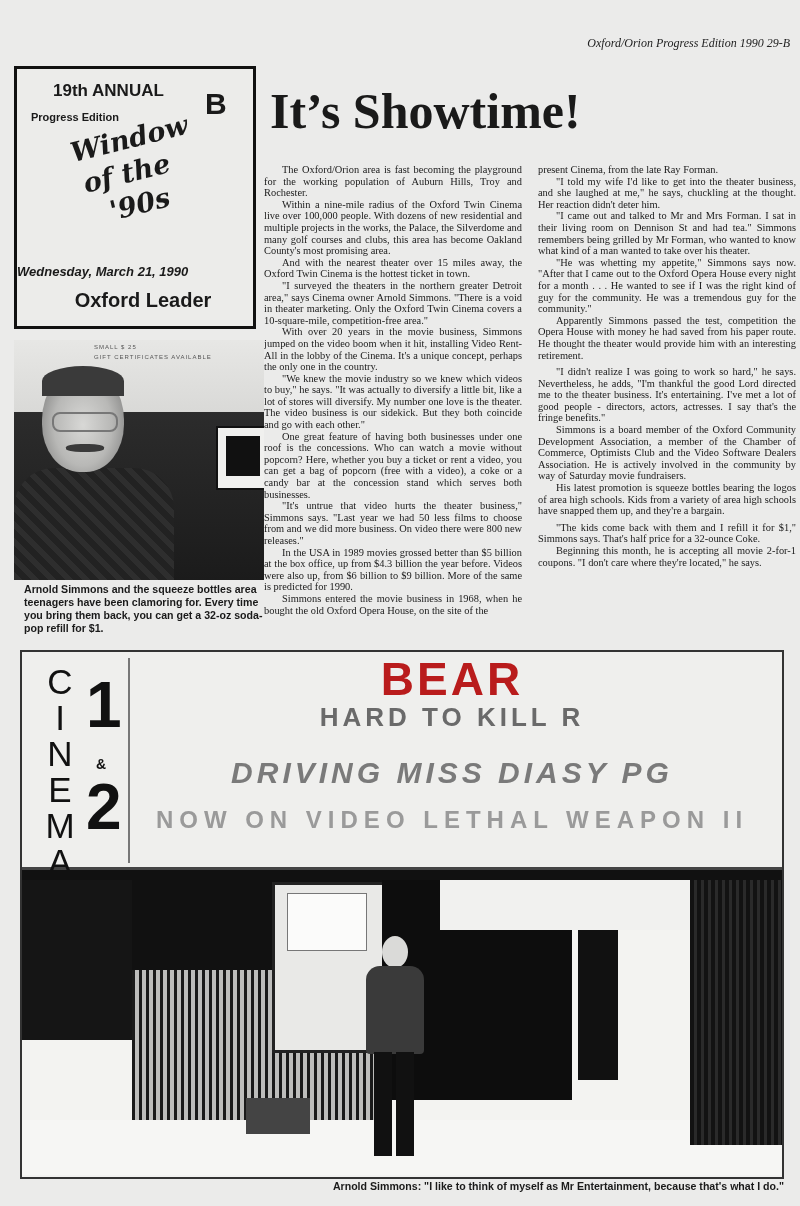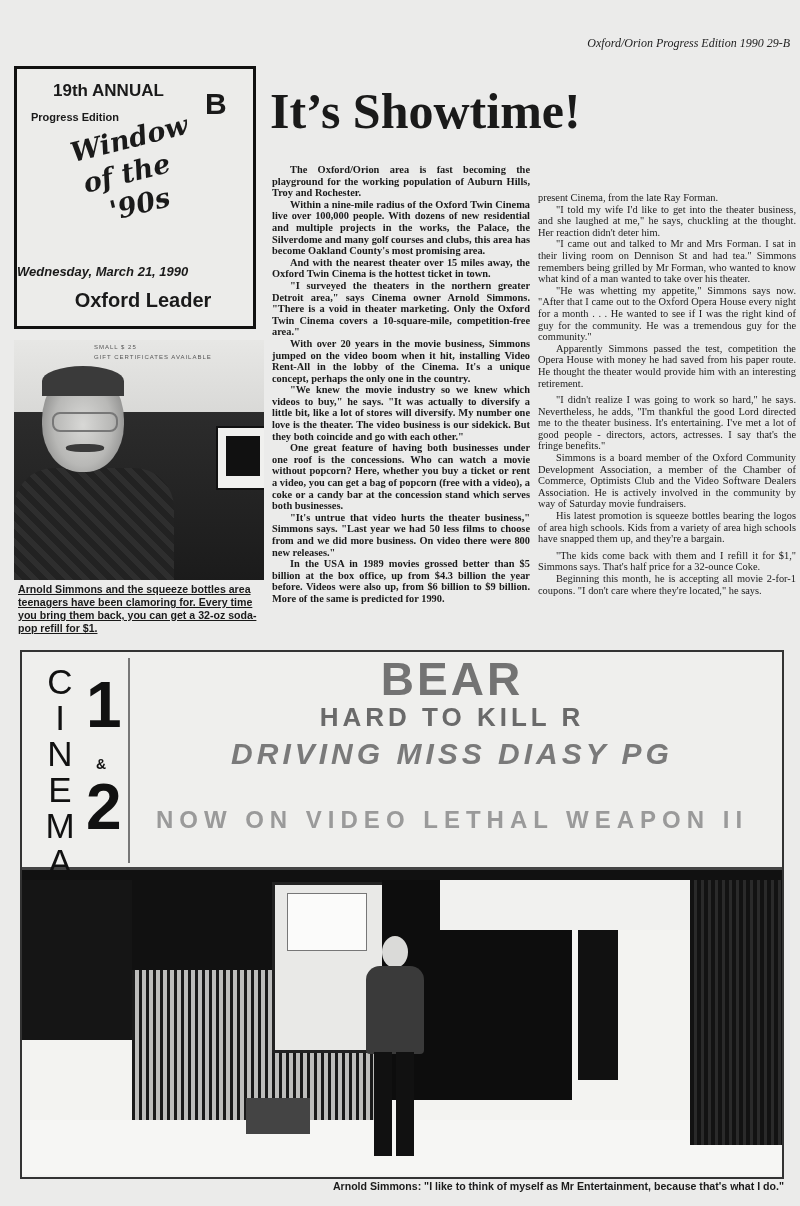--- a/index.html
+++ b/index.html
@@ -13,45 +13,45 @@
   .mh-window span{display:block;}
   .mh-window .l2{padding-left:5px;}
   .mh-window .l3{padding-left:24px;}
   .mh-date{position:absolute;left:0;right:0;top:195px;font-family:"Liberation Sans",sans-serif;font-weight:bold;font-style:italic;font-size:13px;}
   .mh-paper{position:absolute;left:16px;right:0;top:220px;text-align:center;font-family:"Liberation Sans",sans-serif;font-weight:bold;font-size:20px;}
   .headline{position:absolute;left:270px;top:78px;width:440px;text-align:left;font-family:"Liberation Serif",serif;font-weight:bold;font-size:50px;line-height:66px;}
   .col{position:absolute;top:164px;width:258px;font-size:10.4px;line-height:11.6px;text-align:justify;}
   .col p{margin:0;text-indent:18px;}
   .col p.noindent{text-indent:0;}
   .col p.gap{margin-top:5px;}
-  .col1{left:272px;font-weight:bold;}
-  .col2{left:538px;margin-top:28px;}
+  .col1{left:264px;}
+  .col2{left:538px;}
   .photo1{position:absolute;left:14px;top:340px;width:250px;height:240px;background:linear-gradient(180deg,#e7e7e5 0%,#d9d9d7 30%,#2c2c2c 30%,#1b1b1b 100%);overflow:hidden;}
   .photo1 .sign{position:absolute;left:80px;top:2px;font-family:"Liberation Sans",sans-serif;font-size:6px;color:#555;letter-spacing:1px;line-height:10px;}
   .photo1 .head{position:absolute;left:28px;top:28px;width:82px;height:104px;border-radius:50% 50% 46% 46%;background:radial-gradient(ellipse at 50% 55%,#d8d8d6 0%,#b8b8b6 50%,#6c6c6c 100%);}
   .photo1 .hair{position:absolute;left:28px;top:26px;width:82px;height:30px;border-radius:50% 50% 0 0;background:#3a3a3a;}
   .photo1 .glasses{position:absolute;left:38px;top:72px;width:62px;height:16px;border:2px solid #777;border-radius:8px;}
   .photo1 .mustache{position:absolute;left:52px;top:104px;width:38px;height:8px;background:#3a3a3a;border-radius:40%;}
   .photo1 .body{position:absolute;left:0;top:128px;width:160px;height:120px;background:repeating-linear-gradient(45deg,#222 0 6px,#2e2e2e 6px 12px);border-radius:40px 40px 0 0;}
   .photo1 .panel{position:absolute;left:202px;top:86px;width:48px;height:60px;background:#f0f0ee;border:2px solid #111;}
   .photo1 .dark{position:absolute;left:212px;top:96px;width:34px;height:40px;background:#111;}
-  .cap1{position:absolute;left:18px;top:583px;width:250px;font-family:"Liberation Sans",sans-serif;font-weight:bold;font-size:10.6px;line-height:13px;text-decoration:underline;}
+  .cap1{position:absolute;left:24px;top:583px;width:250px;font-family:"Liberation Sans",sans-serif;font-weight:bold;font-size:10.6px;line-height:13px;}
   .photo2{position:absolute;left:20px;top:650px;width:760px;height:525px;border:2px solid #333;background:#f2f2f0;overflow:hidden;}
   .marquee{position:absolute;left:0;top:0;width:760px;height:215px;background:#efefed;border-bottom:3px solid #444;}
   .cinema-panel{position:absolute;left:10px;top:6px;width:96px;height:205px;border-right:2px solid #777;}
   .cinema-word{position:absolute;left:6px;top:6px;width:44px;font-family:"Liberation Sans",sans-serif;font-size:35px;line-height:36px;text-align:center;color:#111;}
   .cinema-word span{display:block;}
   .cinema-num{position:absolute;left:54px;font-family:"Liberation Sans",sans-serif;font-weight:bold;color:#111;}
   .cinema-num.n1{top:10px;font-size:64px;}
   .cinema-num.amp{top:98px;left:64px;font-size:14px;}
   .cinema-num.n2{top:112px;font-size:64px;}
   .mq-line{position:absolute;left:110px;width:640px;text-align:center;font-family:"Liberation Sans",sans-serif;font-weight:bold;letter-spacing:4px;}
-  .mq1{top:0;font-size:46px;color:#737373;letter-spacing:3px;}
+  .mq1{top:0;font-size:46px;color:#b91c1c;letter-spacing:3px;}
   .mq2{top:50px;font-size:26px;color:#6a6a6a;}
-  .mq3{top:85px;font-size:30px;color:#7a7a7a;font-style:italic;}
+  .mq3{top:104px;font-size:30px;color:#7a7a7a;font-style:italic;}
   .mq4{top:154px;font-size:24px;color:#9a9a9a;letter-spacing:6px;}
   .storefront{position:absolute;left:0;top:218px;width:760px;height:305px;background:#f3f3f1;}
   .sf-roof{position:absolute;left:0;top:0;width:760px;height:10px;background:#111;}
   .sf-leftwall{position:absolute;left:0;top:10px;width:110px;height:160px;background:#151515;}
   .sf-grille{position:absolute;left:110px;top:10px;width:250px;height:240px;background:repeating-linear-gradient(90deg,#1a1a1a 0 3px,#bdbdbb 3px 7px);}
   .sf-grille-top{position:absolute;left:110px;top:10px;width:250px;height:90px;background:#111;}
   .sf-poster{position:absolute;left:250px;top:12px;width:110px;height:165px;background:#e9e9e7;border:3px solid #222;}
   .sf-poster-inner{position:absolute;left:12px;top:8px;width:78px;height:56px;background:#fbfbfa;border:1px solid #777;}
   .sf-dark{position:absolute;left:360px;top:10px;width:190px;height:220px;background:#0d0d0d;}
   .sf-canopy{position:absolute;left:418px;top:10px;width:250px;height:50px;background:#f1f1ef;}
@@ -88,20 +88,21 @@
 <div class="col col1">
   <p>The Oxford/Orion area is fast becoming the playground for the working population of Auburn Hills, Troy and Rochester.</p>
   <p>Within a nine-mile radius of the Oxford Twin Cinema live over 100,000 people. With dozens of new residential and multiple projects in the works, the Palace, the Silverdome and many golf courses and clubs, this area has become Oakland County's most promising area.</p>
   <p>And with the nearest theater over 15 miles away, the Oxford Twin Cinema is the hottest ticket in town.</p>
   <p>"I surveyed the theaters in the northern greater Detroit area," says Cinema owner Arnold Simmons. "There is a void in theater marketing. Only the Oxford Twin Cinema covers a 10-square-mile, competition-free area."</p>
   <p>With over 20 years in the movie business, Simmons jumped on the video boom when it hit, installing Video Rent-All in the lobby of the Cinema. It's a unique concept, perhaps the only one in the country.</p>
   <p>"We knew the movie industry so we knew which videos to buy," he says. "It was actually to diversify a little bit, like a lot of stores will diversify. My number one love is the theater. The video business is our sidekick. But they both coincide and go with each other."</p>
   <p>One great feature of having both businesses under one roof is the concessions. Who can watch a movie without popcorn? Here, whether you buy a ticket or rent a video, you can get a bag of popcorn (free with a video), a coke or a candy bar at the concession stand which serves both businesses.</p>
   <p>"It's untrue that video hurts the theater business," Simmons says. "Last year we had 50 less films to choose from and we did more business. On video there were 800 new releases."</p>
   <p>In the USA in 1989 movies grossed better than $5 billion at the box office, up from $4.3 billion the year before. Videos were also up, from $6 billion to $9 billion. More of the same is predicted for 1990.</p>
+  <p>Simmons entered the movie business in 1968, when he bought the old Oxford Opera House, on the site of the</p>
 </div>
 
 <div class="col col2">
   <p class="noindent">present Cinema,  from the late Ray Forman.</p>
   <p>"I told my wife I'd like to get into the theater business, and she laughed at me," he says, chuckling at the thought. Her reaction didn't deter him.</p>
   <p>"I came out and talked to Mr and Mrs Forman. I sat in their living room on Dennison St and had tea." Simmons remembers being grilled by Mr Forman, who wanted to know what kind of a man wanted to take over his theater.</p>
   <p>"He was whetting my appetite," Simmons says now. "After that I came out to the Oxford Opera House every night for a month . . . He wanted to see if I was the right kind of guy for the community. He was a tremendous guy for the community."</p>
   <p>Apparently Simmons passed the test, competition the Opera House with money he had saved from his paper route. He thought the theater would provide him with an interesting retirement.</p>
   <p class="gap">"I didn't realize I was going to work so hard," he says. Nevertheless, he adds, "I'm thankful the good Lord directed me to the theater business. It's entertaining. I've met a lot of good people - directors, actors, actresses. I say that's the fringe benefits."</p>
   <p>Simmons is a board member of the Oxford Community Development Association, a member of the Chamber of Commerce, Optimists Club and the Video Software Dealers Association. He is actively involved in the community by way of Saturday movie fundraisers.</p>

